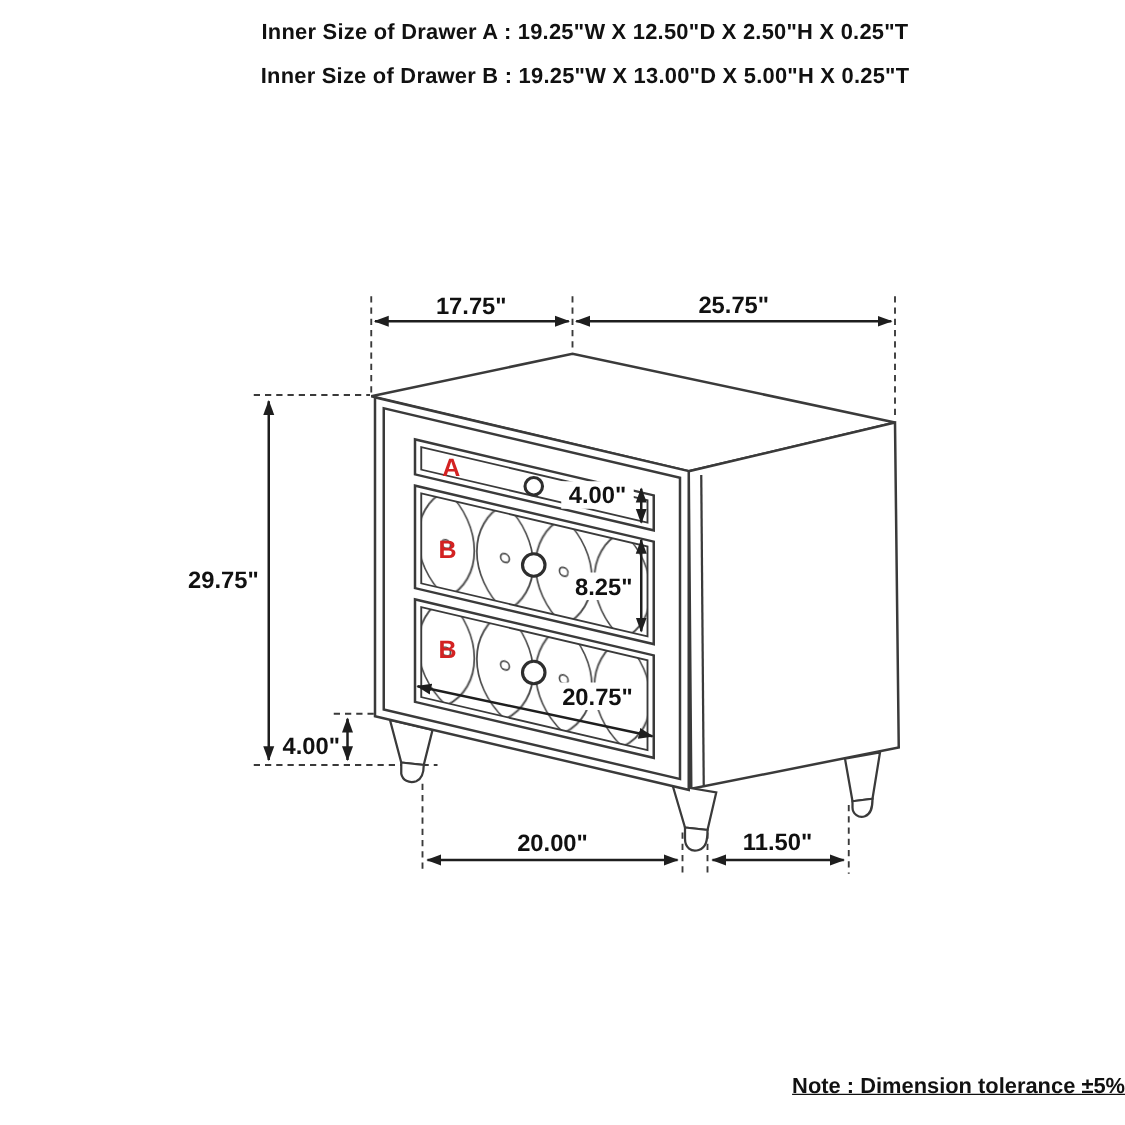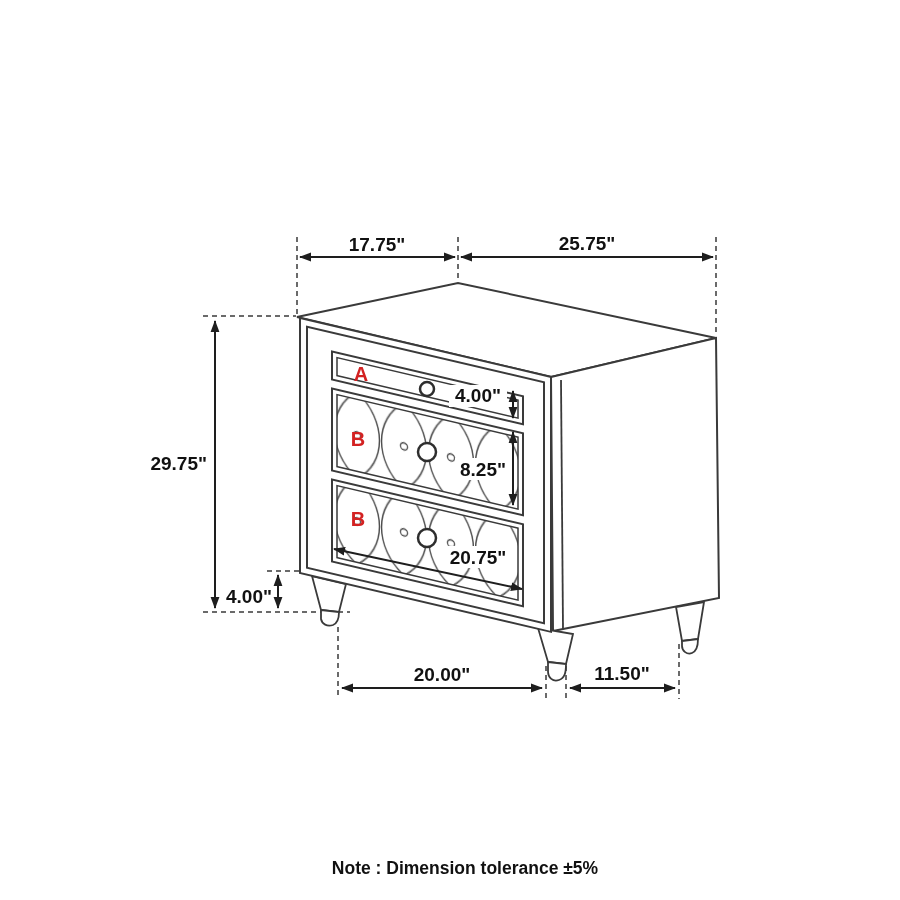--- a/index.html
+++ b/index.html
@@ -8,36 +8,40 @@
     font-family:"Liberation Sans",sans-serif;color:#111;overflow:hidden;
   }
   .page{position:absolute;inset:0;width:900px;height:900px;}
   .spec-header{
     position:absolute;top:8px;left:0;width:900px;box-sizing:border-box;
     padding-left:36px;text-align:center;font-weight:bold;font-size:17.5px;line-height:35px;
     letter-spacing:0.2px;
   }
   .note-footer{
     position:absolute;top:858px;left:0;width:900px;box-sizing:border-box;
-    padding-left:30px;text-align:center;font-weight:bold;font-size:17.5px;
+    padding-left:30px;text-align:right;font-weight:bold;font-size:17.5px;text-decoration:underline;
   }
   svg{position:absolute;top:0;left:0;}
   .outline{stroke:#3a3a3a;fill:none;}
   .facefill{fill:#ffffff;stroke:#3a3a3a;}
   .dash{stroke:#3a3a3a;stroke-width:1.5;stroke-dasharray:5 4;fill:none;}
   .dim{stroke:#1e1e1e;stroke-width:2;fill:none;}
   .dimtext{font:bold 19px "Liberation Sans",sans-serif;fill:#111;}
   .redletter{font:bold 20px "Liberation Sans",sans-serif;fill:#d32222;}
   .whitebox{fill:#ffffff;}
 </style>
 </head>
 <body>
 
 <div class="page">
 
+  <div class="spec-header">
+    <div>Inner Size of Drawer A : 19.25"W X 12.50"D X 2.50"H X 0.25"T</div>
+    <div>Inner Size of Drawer B : 19.25"W X 13.00"D X 5.00"H X 0.25"T</div>
+  </div>
 
   <svg width="900" height="900" viewBox="0 0 900 900">
     <defs>
       <marker id="ah" markerWidth="13" markerHeight="11" refX="11" refY="5" orient="auto-start-reverse" markerUnits="userSpaceOnUse">
         <path d="M0,0.6 L12,5 L0,9.4 Z" fill="#1e1e1e"></path>
       </marker>
       <pattern id="tuft" width="47" height="86" patternUnits="userSpaceOnUse" patternTransform="translate(10,-25)">
         <path d="M0,0 C30,21 30,65 0,86" fill="none" stroke="#4a4a4a" stroke-width="1.4"></path>
         <path d="M47,0 C17,21 17,65 47,86" fill="none" stroke="#4a4a4a" stroke-width="1.4"></path>
         <circle cx="0" cy="43" r="3.5" fill="#ffffff" stroke="#4a4a4a" stroke-width="1.3"></circle>

